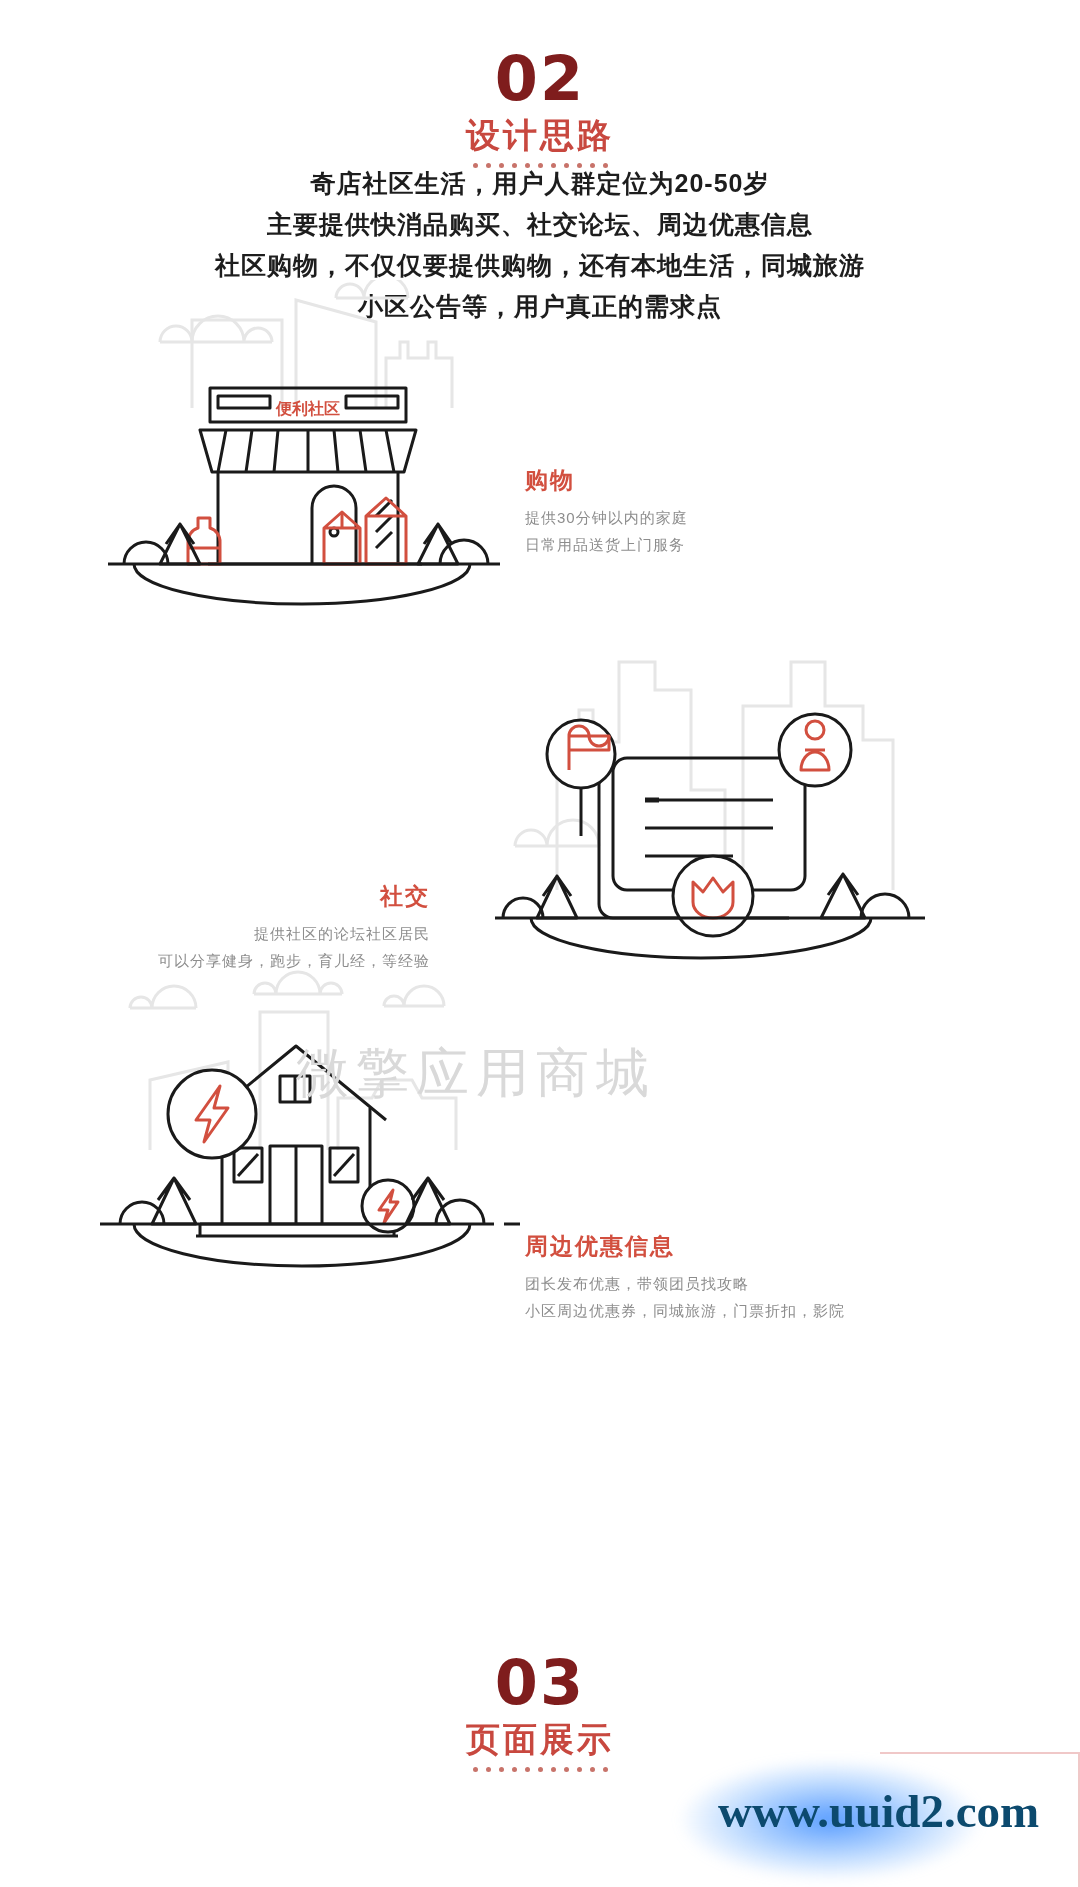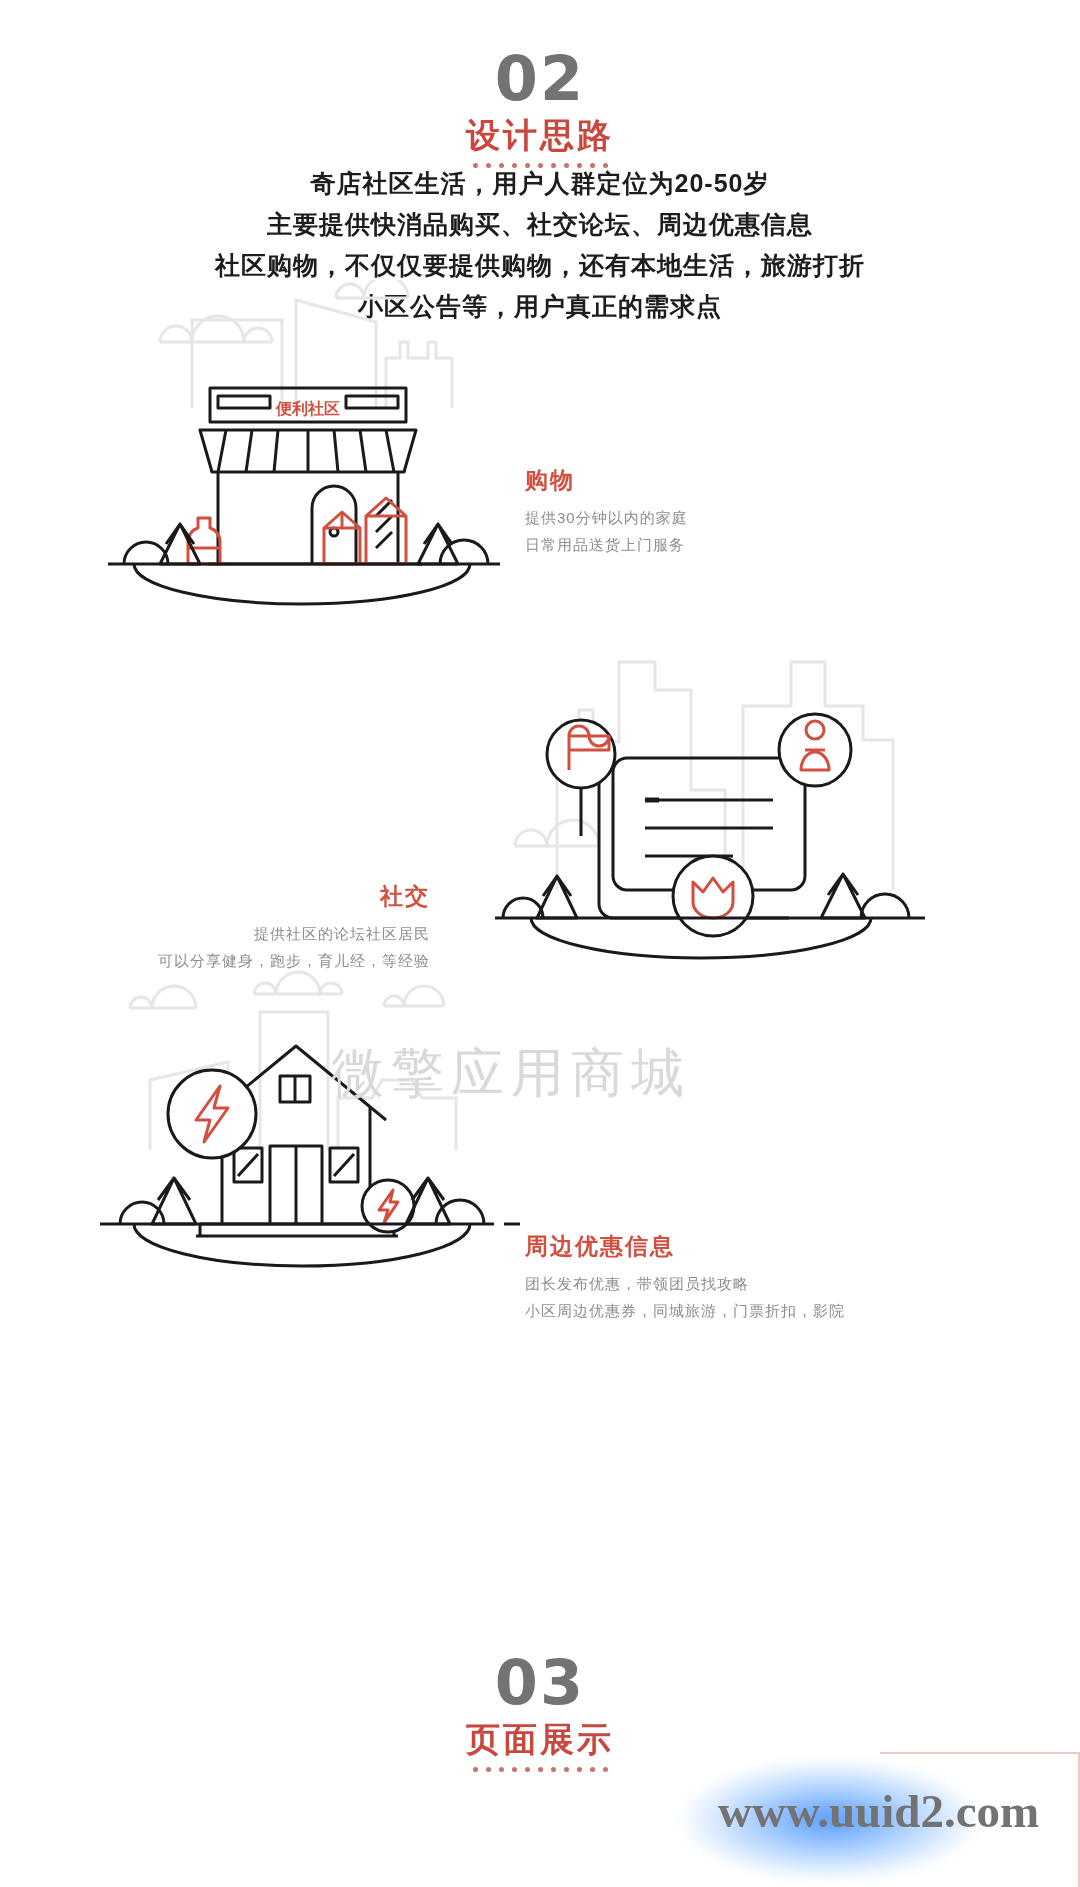--- a/index.html
+++ b/index.html
@@ -7,21 +7,21 @@
     width:1080px; height:1887px; position:relative; overflow:hidden;
     font-family:"Liberation Sans","DejaVu Sans",sans-serif;
     color:#333;
   }
   .page{position:relative;width:1080px;height:1887px;background:#fff;}
 
   
   .section-head{position:absolute;left:0;width:1080px;text-align:center;}
   .sec-num{
     font-family:"DejaVu Sans","Liberation Sans",sans-serif;
-    font-weight:bold;font-size:62px;line-height:62px;color:#737373;
+    font-weight:bold;font-size:62px;line-height:62px;color:#7f1d1d;
     letter-spacing:2px;
   }
   .sec-title{
     font-weight:bold;font-size:34px;line-height:38px;color:#c8483f;
     letter-spacing:3px;margin-top:6px;
   }
   .dots{margin-top:9px;display:flex;justify-content:center;gap:8px;}
   .dots i{display:block;width:5px;height:5px;border-radius:50%;background:#c8736a;}
 
   .intro{
@@ -39,21 +39,21 @@
   .cap-body{font-size:15px;color:#8d8d8d;line-height:27px;letter-spacing:1px;margin-top:8px;}
   .cap-right{text-align:right;}
 
   
   .wm-center{
     position:absolute;font-size:53px;color:#d9d9d9;letter-spacing:7px;
     font-family:"Liberation Sans","DejaVu Sans",sans-serif;white-space:nowrap;
   }
   .wm-url{
     position:absolute;font-family:"Liberation Serif","DejaVu Serif",serif;
-    font-weight:bold;font-size:47px;color:#737373;letter-spacing:0px;white-space:nowrap;
+    font-weight:bold;font-size:47px;color:#0c4a6e;letter-spacing:0px;white-space:nowrap;
   }
   .wm-blue{
     position:absolute;width:300px;height:120px;border-radius:50%;
     background:radial-gradient(ellipse at center, rgba(60,140,255,.85) 0%, rgba(120,180,255,.45) 45%, rgba(255,255,255,0) 72%);
     filter:blur(6px);
   }
   .edge{position:absolute;background:#f0c8c8;}
 </style>
 </head>
 <body>
@@ -74,21 +74,21 @@
         <i></i>
         <i></i>
         <i></i>
         <i></i>
       </div>
   </div>
 
   <div class="intro" style="top:163px;">
     <div>奇店社区生活，用户人群定位为20-50岁</div>
     <div>主要提供快消品购买、社交论坛、周边优惠信息</div>
-    <div>社区购物，不仅仅要提供购物，还有本地生活，旅游打折</div>
+    <div>社区购物，不仅仅要提供购物，还有本地生活，同城旅游</div>
     <div>小区公告等，用户真正的需求点</div>
   </div>
 
   <div class="block" style="top:280px;height:360px;">
 
     <svg class="art" style="left:100px;top:0px;" width="420" height="340" viewBox="0 0 420 340">
       <g fill="none" stroke="#e6e6e6" stroke-width="3">
         <path d="M92 128 L92 40 L182 40 L182 128"></path>
         <path d="M196 128 L196 20 L276 42 L276 128"></path>
         <path d="M286 128 L286 78 L300 78 L300 62 L308 62 L308 78 L328 78 L328 62 L336 62 L336 78 L352 78 L352 128"></path>
@@ -288,20 +288,20 @@
         <i></i>
         <i></i>
         <i></i>
         <i></i>
         <i></i>
         <i></i>
         <i></i>
       </div>
   </div>
 
-  <div class="wm-center" style="left:296px;top:1038px;margin-left:35px;">微擎应用商城</div>
+  <div class="wm-center" style="left:296px;top:1038px;">微擎应用商城</div>
 
   <div class="wm-blue" style="left:680px;top:1760px;"></div>
   <div class="wm-url" style="left:718px;top:1784px;">www.uuid2.com</div>
 
   <div class="edge" style="left:1078px;top:1752px;width:2px;height:135px;"></div>
   <div class="edge" style="left:880px;top:1752px;width:200px;height:2px;"></div>
 </div>
 
 </body></html>

